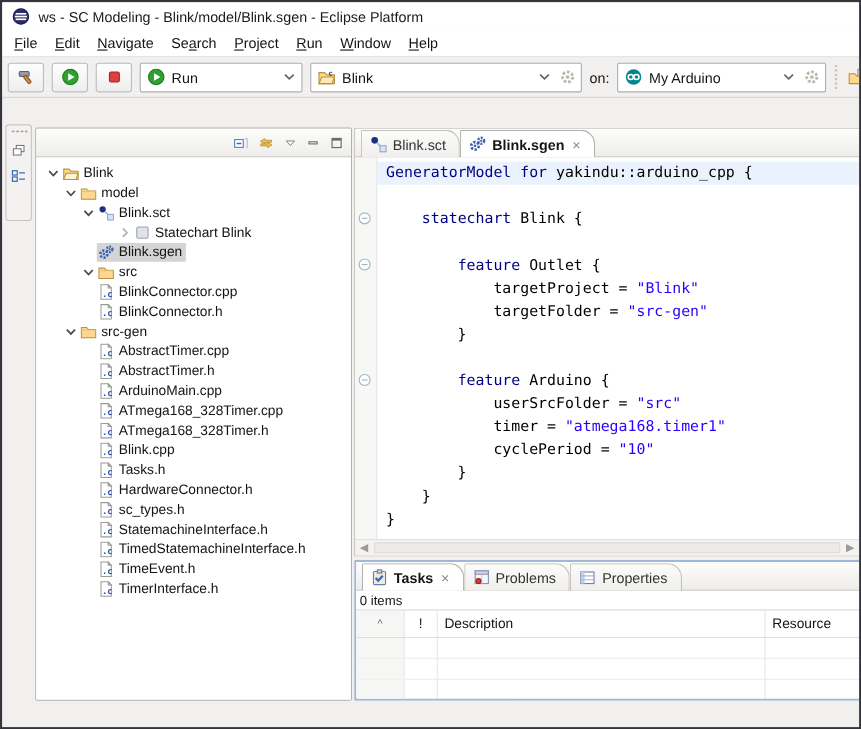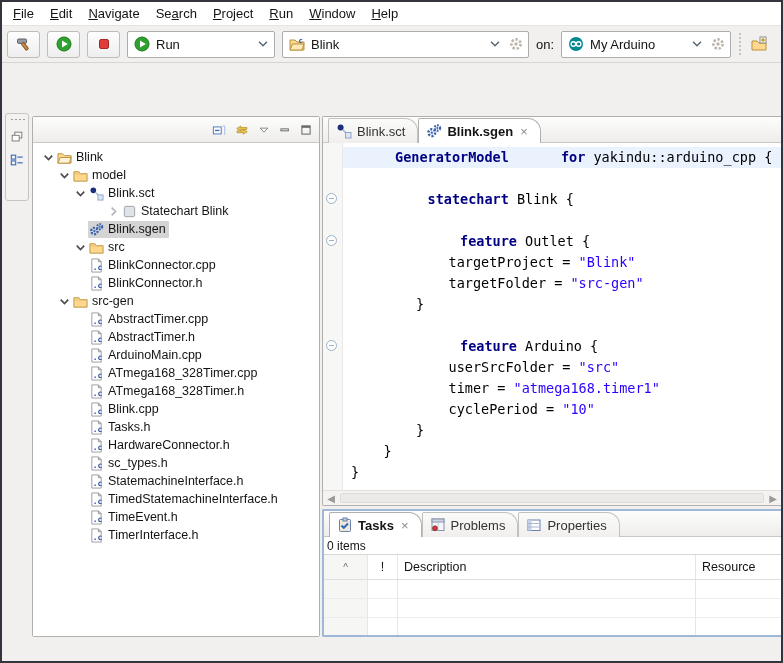--- a/index.html
+++ b/index.html
@@ -59,21 +59,21 @@
   
   .editor{position:absolute;left:320px;top:25px;right:0;height:390px;border-right:none;border-radius:2px 0 0 2px;}
   .editor-body{flex:1;display:flex;min-height:0;background:#fff;}
   .gutter{width:20px;flex:0 0 20px;background:#f7f7f5;border-right:1px solid #e9e8e6;padding-top:4px;}
   .gutter-line{height:21px;position:relative;}
   .fold-marker{position:absolute;left:3px;top:4px;width:11px;height:11px;border:1px solid #9db3c8;border-radius:50%;background:#fdfdfd;}
   .fold-marker::after{content:"";position:absolute;left:2px;right:2px;top:4px;height:1px;background:#9db3c8;}
   .code{flex:1;font-family:"DejaVu Sans Mono",monospace;font-size:13.5px;padding-top:4px;overflow:hidden;}
   .code-line{height:21px;line-height:21px;white-space:pre;padding-left:8px;color:#000;}
   .code-line.hl{background:var(--curline,#e9f2fd);}
-  .tok-k{color:var(--kw,#000083);font-weight:bold;margin-left:44px;}
+  .tok-k{color:var(--kw,#000083);font-weight:normal;}
   .tok-s{color:var(--str,#2a00ff);}
   .hscroll{height:15px;flex:0 0 15px;border-top:1px solid #e1dfdc;background:#f4f3f1;display:flex;align-items:center;}
   .hs-arrow{width:16px;text-align:center;color:#9a9a9a;font-size:10px;line-height:15px;}
   .hs-thumb{flex:1;height:10px;margin:0 1px;background:#eceae8;border:1px solid #deDCd9;border-radius:2px;}
   
   .tasks{position:absolute;left:320px;top:418px;right:0;height:128px;border:2px solid var(--partborder,#9fb8d7);
     background:#fff;display:flex;flex-direction:column;border-radius:2px 0 0 2px;border-right:none;}
   .status-row{height:18px;flex:0 0 18px;font-size:12px;padding:2px 0 0 3px;background:#fff;border-bottom:1px solid #d8d8d8;}
   .t-table{flex:1;display:flex;flex-direction:column;overflow:hidden;font-size:12.5px;}
   .t-hrow{display:flex;height:25px;flex:0 0 25px;border-bottom:1px solid #dedede;align-items:center;}
@@ -83,20 +83,32 @@
   .t-c1{width:30px;flex:0 0 30px;justify-content:center;padding-left:0;}
   .t-c2{width:298px;flex:0 0 298px;}
   .t-c3{flex:1;border-right:none;}
   .sort-caret{font-size:10px;color:#666;}
 </style>
 </head>
 <body>
 
 <div class="window">
 
+  <div class="titlebar">
+    <span class="icon">
+        <svg viewBox="0 0 16 16">
+          <circle cx="8" cy="8" r="7" fill="#2c2a6e"></circle>
+          <circle cx="8" cy="8" r="7" fill="none" stroke="#1b1950"></circle>
+          <rect x="3.2" y="4.8" width="9.6" height="1.5" fill="#fff"></rect>
+          <rect x="2.4" y="7.3" width="11.2" height="1.5" fill="#fff"></rect>
+          <rect x="3.2" y="9.8" width="9.6" height="1.5" fill="#fff"></rect>
+        </svg>
+      </span>
+    <span class="title">ws - SC Modeling - Blink/model/Blink.sgen - Eclipse Platform</span>
+  </div>
 
   <div class="menubar">
       <div class="menu-item"><u>F</u>ile</div>
       <div class="menu-item"><u>E</u>dit</div>
       <div class="menu-item"><u>N</u>avigate</div>
       <div class="menu-item">Se<u>a</u>rch</div>
       <div class="menu-item"><u>P</u>roject</div>
       <div class="menu-item"><u>R</u>un</div>
       <div class="menu-item"><u>W</u>indow</div>
       <div class="menu-item"><u>H</u>elp</div>
@@ -159,21 +171,21 @@
       <span class="icon">
           <svg viewBox="0 0 16 16">
             <circle cx="8" cy="8" r="4.6" fill="none" stroke="#bcb6aa" stroke-width="2.6" stroke-dasharray="2.4 1.7"></circle>
             <circle cx="8" cy="8" r="1.7" fill="#bcb6aa"></circle>
           </svg>
         </span>
     </div>
 
     <span class="on-label">on:</span>
 
-    <div class="combo" style="width:170px">
+    <div class="combo" style="width:190px">
       <span class="icon">
           <svg viewBox="0 0 16 16">
             <circle cx="8" cy="8" r="7" fill="#00878f"></circle>
             <circle cx="5.4" cy="8" r="2.3" fill="none" stroke="#fff" stroke-width="1.4"></circle>
             <circle cx="10.6" cy="8" r="2.3" fill="none" stroke="#fff" stroke-width="1.4"></circle>
           </svg>
         </span>
       <span class="label">My Arduino</span>
       <span class="icon sm">
           <svg viewBox="0 0 16 16">

